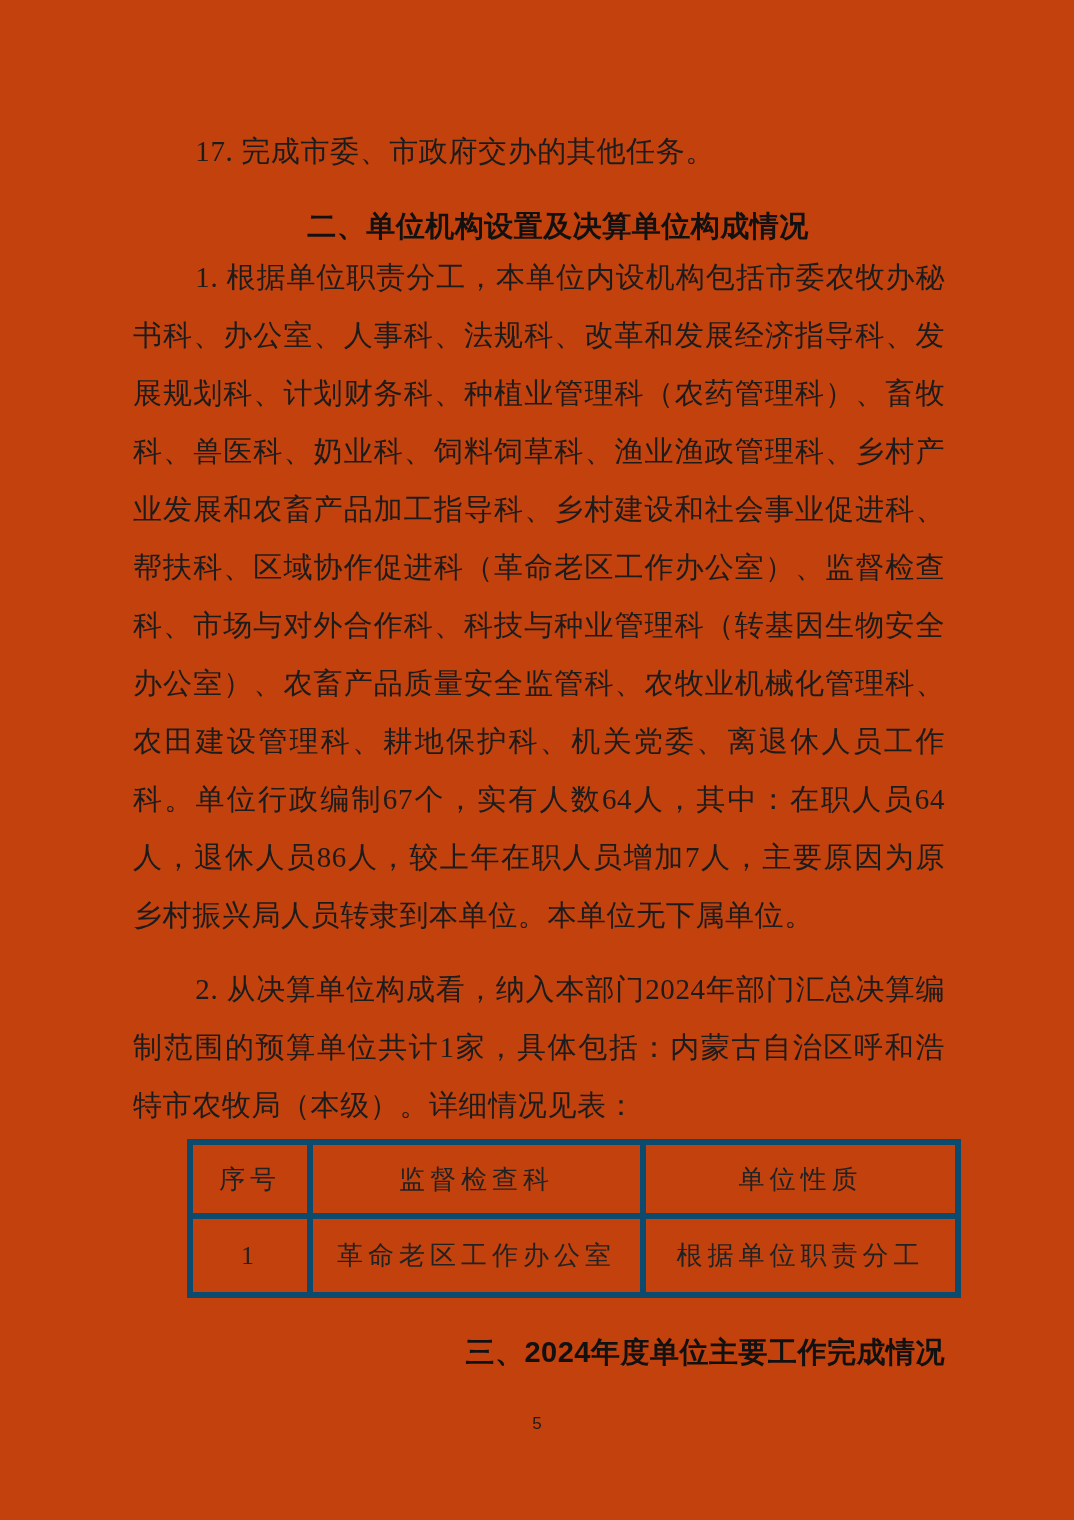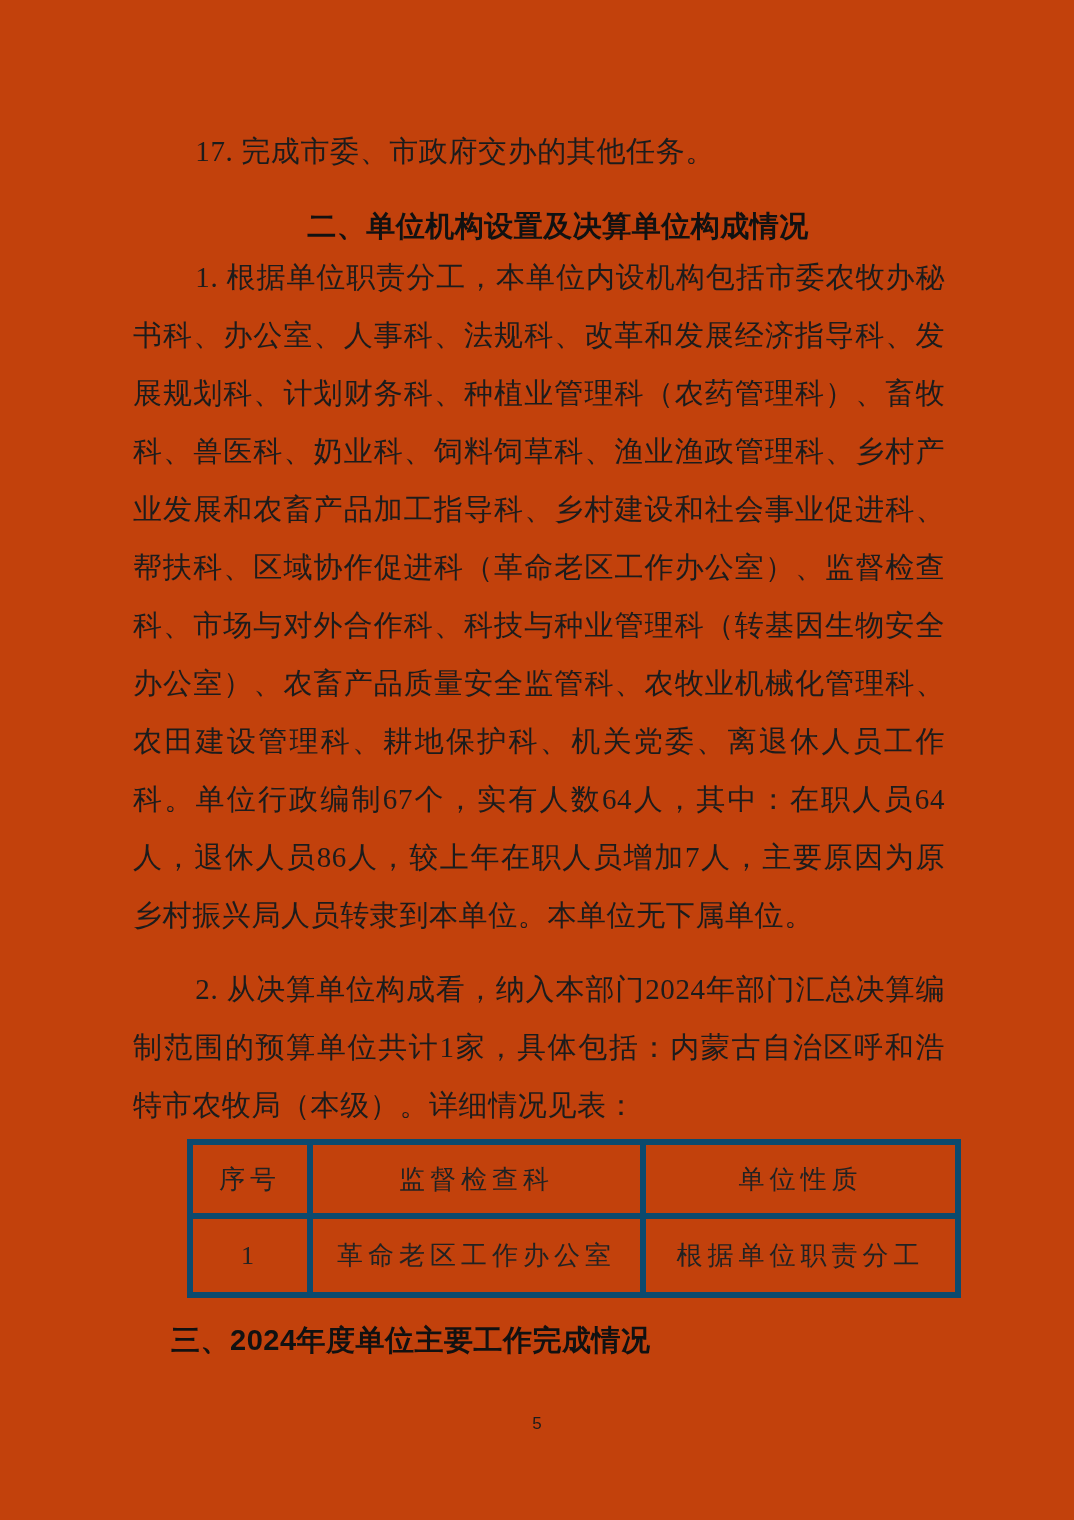--- a/index.html
+++ b/index.html
@@ -35,21 +35,21 @@
   .sec-heading {
     margin: 0 0 0 38px;
     font-family: "Liberation Sans", "DejaVu Sans", sans-serif;
     font-weight: bold;
     font-size: 29px;
     line-height: 44px;
     letter-spacing: 0.5px;
     color: #111111;
   }
   .sec-heading-2 { margin-top: 24px; text-align: center; }
-  .sec-heading-3 { margin-top: 20px; }
+  .sec-heading-3 { margin-top: 32px; text-align: right; }
   table.unit-table {
     border-collapse: collapse;
     table-layout: fixed;
     width: 768px;
     margin: 5px 0 0 54px;
     font-size: 26px;
     color: #222222;
   }
   .unit-table th, .unit-table td {
     border: 6px solid #0c4a6e;

